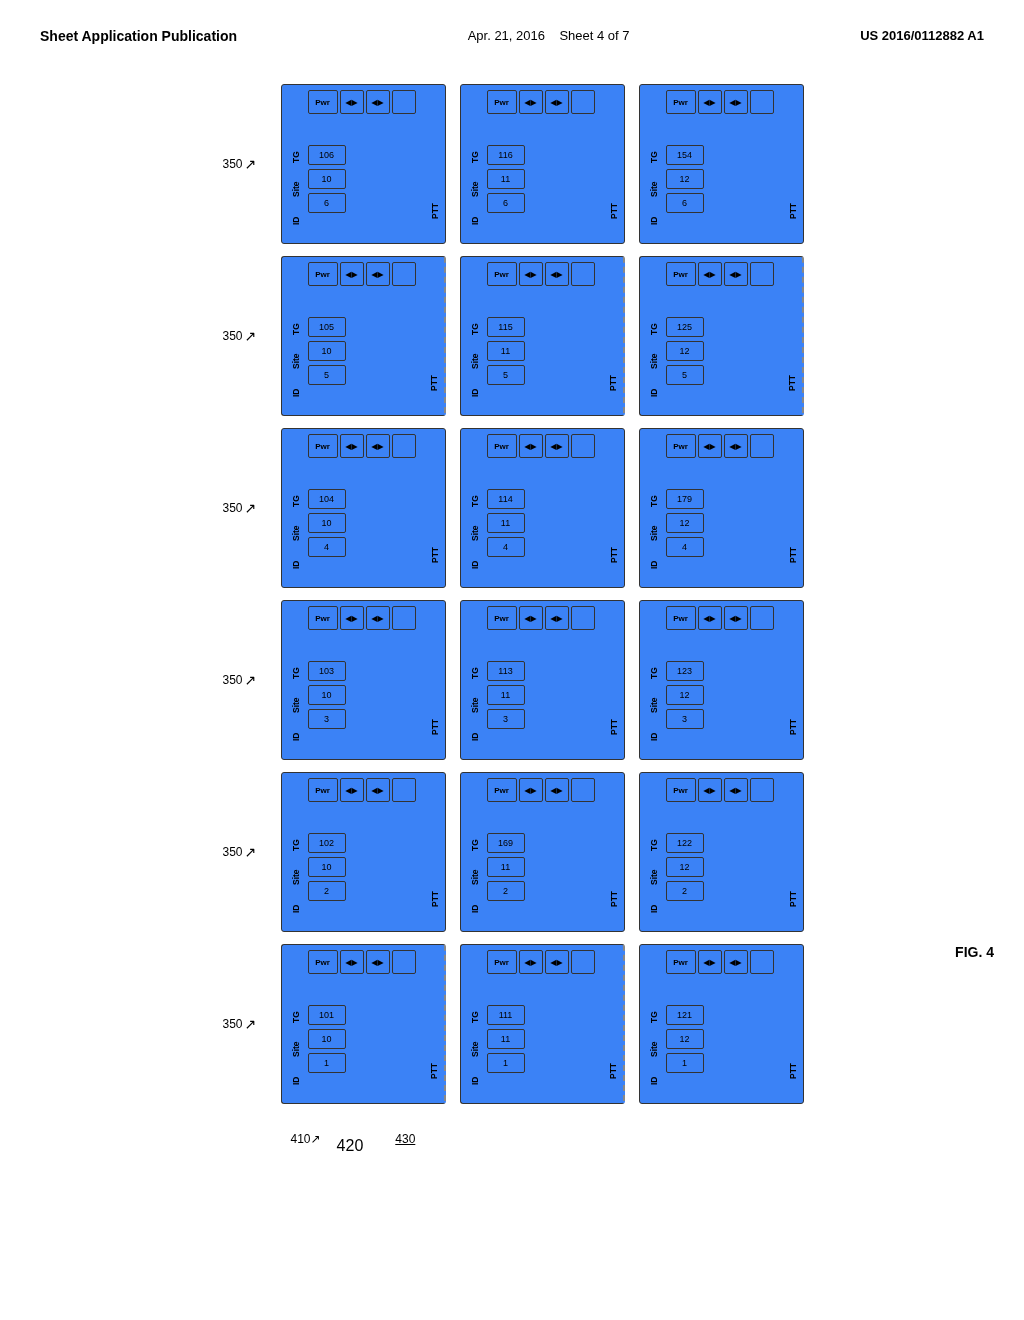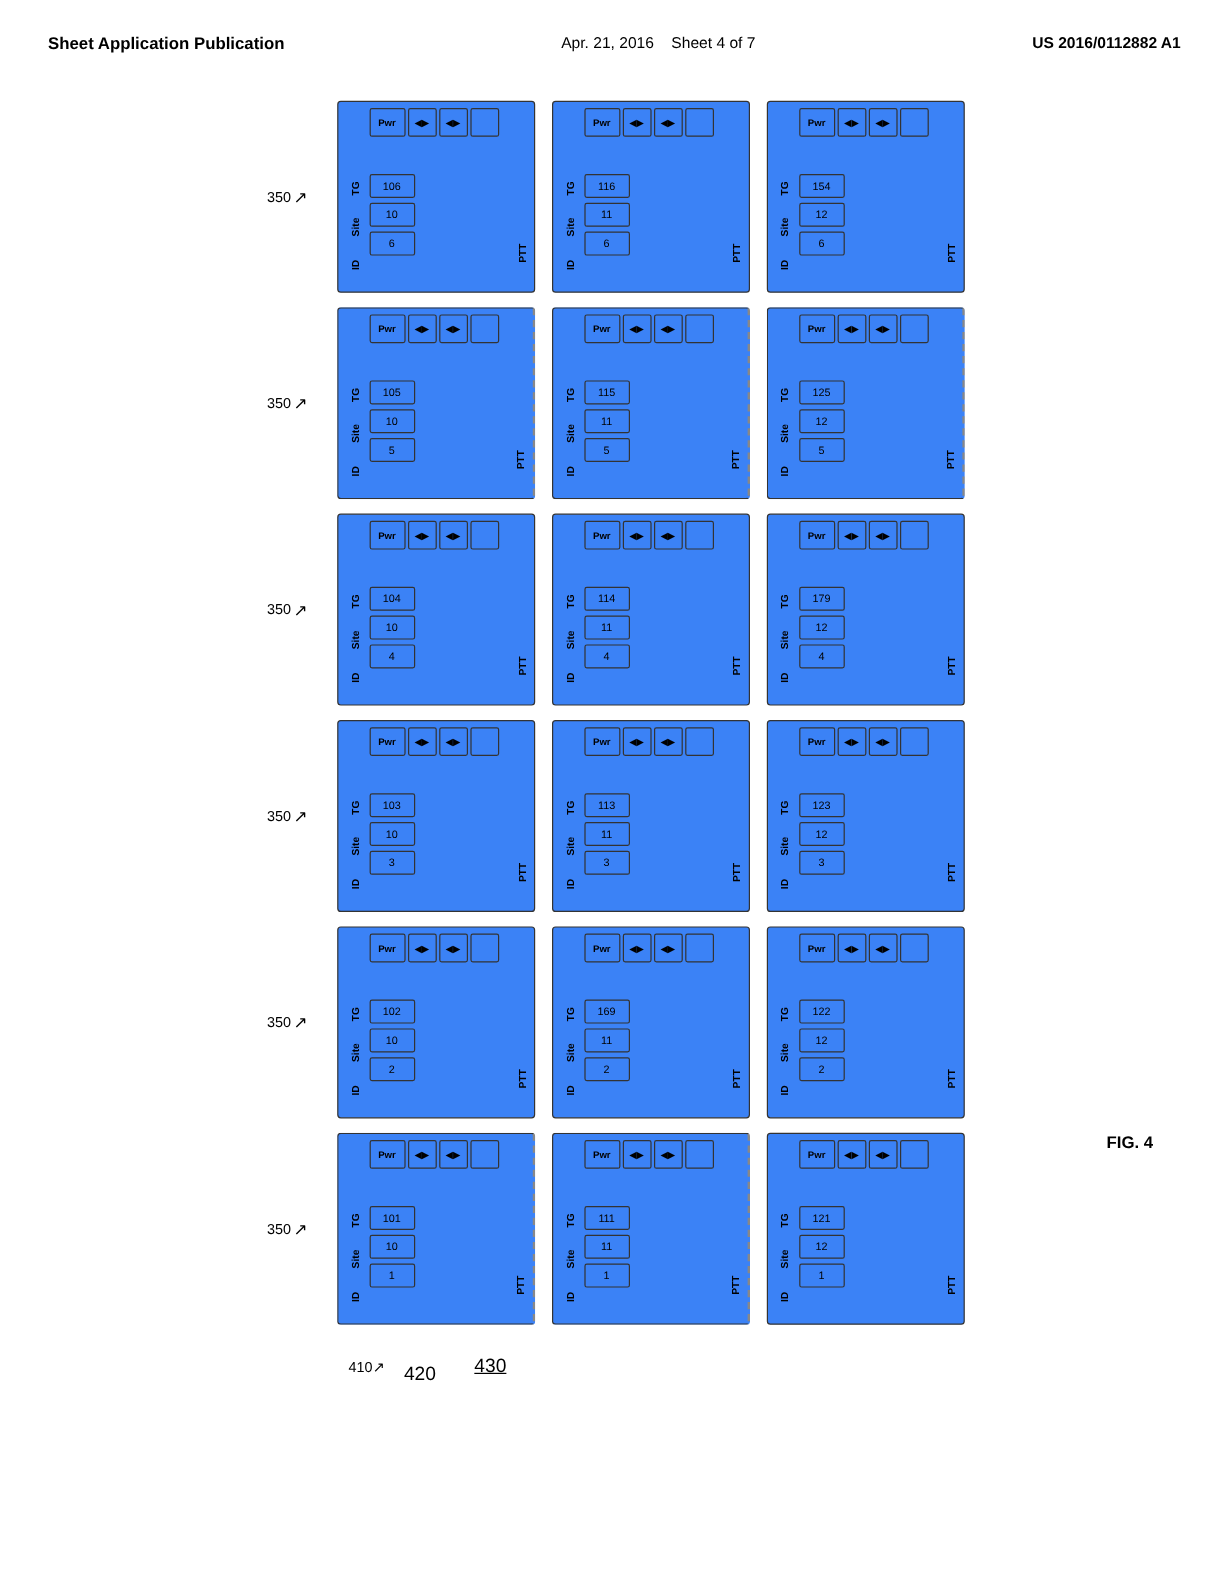--- a/index.html
+++ b/index.html
@@ -772,25 +772,25 @@
         </div>
       </div>
       <div class="ptt-col">
         <div class="ptt-label">PTT</div>
       </div>
     </div>
       </div>
       <div style="display: flex; flex-direction: row; gap: 8px; margin-top: 6px; margin-left: 10px; font-size: 12px; align-items: center;">
   <span style="font-size:12px;">410↗</span>
   <span style="font-size:16px; margin-left:8px;margin-top:15px;">420</span>
-  <span style="font-size:16px; margin-left:24px; text-decoration:underline;">430</span>
+  <span style="font-size:12px; margin-left:24px; text-decoration:underline;">430</span>
 </div>
     </div>
 
-  <div class="fig-label-horiz" style="position:absolute; right:63px; bottom:195px; font-size:14px; font-weight:bold;margin-top:26px;">FIG. 4</div>
+  <div class="fig-label-horiz" style="position:absolute; right:30px; bottom:195px; font-size:14px; font-weight:bold;margin-top:26px;">FIG. 4</div>
 </div>
 
 <style>
   
   .fig-label-horiz {
     position: absolute !important;
   }
 
   
   .device-panel {

